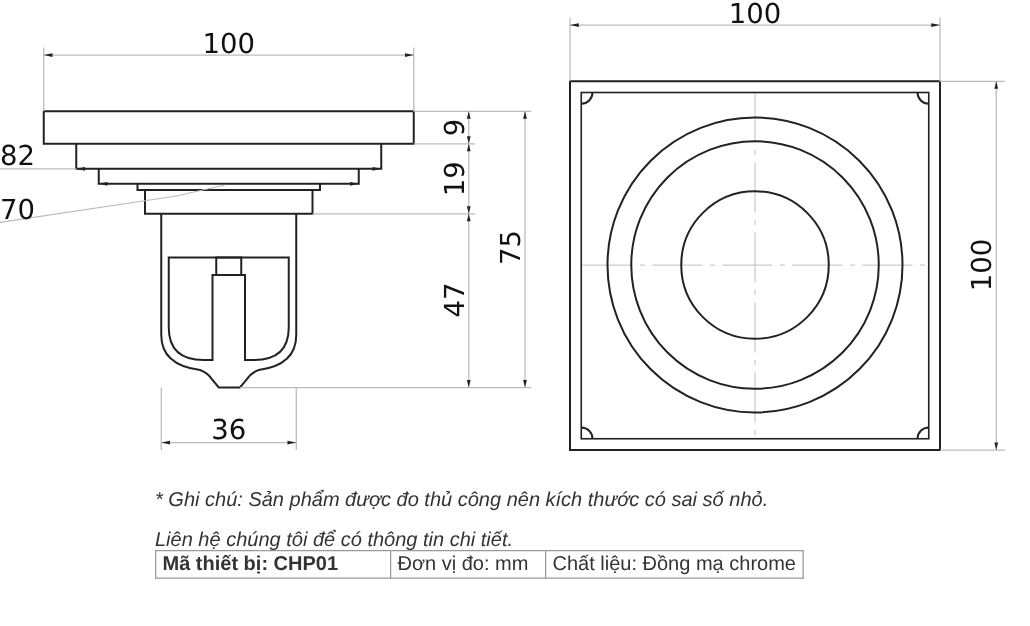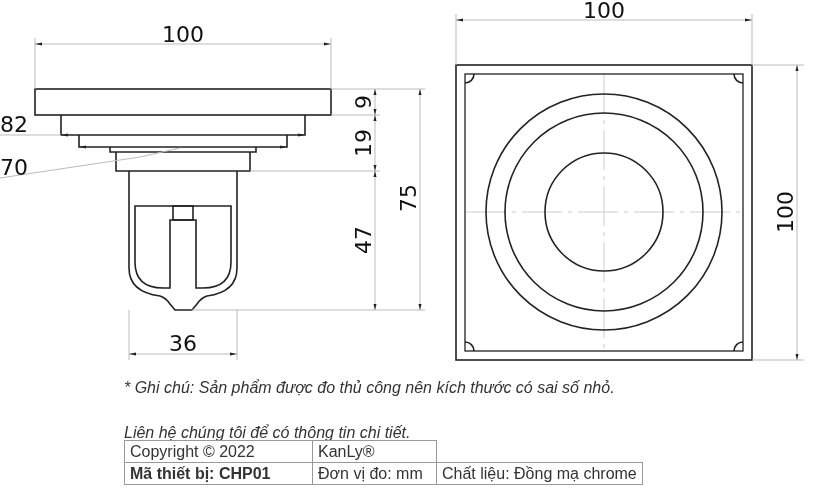--- a/index.html
+++ b/index.html
@@ -1,20 +1,20 @@
 <!DOCTYPE html>
 <html><head>
 <meta charset="utf-8">
 <style>
   html,body{margin:0;padding:0;background:#ffffff;}
   body{width:824px;height:501px;position:relative;overflow:hidden;font-family:"Liberation Sans",sans-serif;}
   svg.drawing{position:absolute;left:0;top:0;}
   .dimtext{font-family:"DejaVu Sans",sans-serif;font-size:22px;fill:#111;}
   .note{position:absolute;left:124px;font-family:"Liberation Sans",sans-serif;font-style:italic;font-size:16px;color:#333;white-space:nowrap;}
-  .note1{top:379px;}
+  .note1{top:392px;}
   .note2{top:412px;margin-top:12px;}
   table.info{position:absolute;left:124px;top:440px;border-collapse:collapse;font-family:"Liberation Sans",sans-serif;font-size:16px;color:#333;}
   table.info td{border:1.5px solid #999;padding:0 5px;height:21px;white-space:nowrap;}
   table.info td.empty{border-top:none;border-right:none;}
   table.info td.bold{font-weight:bold;}
   .c1{width:177px;}
   .c2{width:113px;}
 </style>
 </head>
 <body>
@@ -128,24 +128,19 @@
   </g>
   <text class="dimtext" x="604" y="18" text-anchor="middle">100</text>
   <text class="dimtext" transform="translate(793,212) rotate(-90)" text-anchor="middle">100</text>
 </svg>
 
 <div class="note note1">* Ghi chú: Sản phẩm được đo thủ công nên kích thước có sai số nhỏ.</div>
 <div class="note note2">Liên hệ chúng tôi để có thông tin chi tiết.</div>
 
 <table class="info">
   <tbody>
-      <tr>
-    <td class="c1">Copyright © 2022</td>
-    <td class="c2">KanLy®</td>
-    <td class="empty"></td>
-  </tr>
   <tr>
     <td class="c1 bold">Mã thiết bị: CHP01</td>
     <td class="c2">Đơn vị đo: mm</td>
     <td>Chất liệu: Đồng mạ chrome</td>
   </tr>
 </tbody>
   </table>
 
 </body></html>

